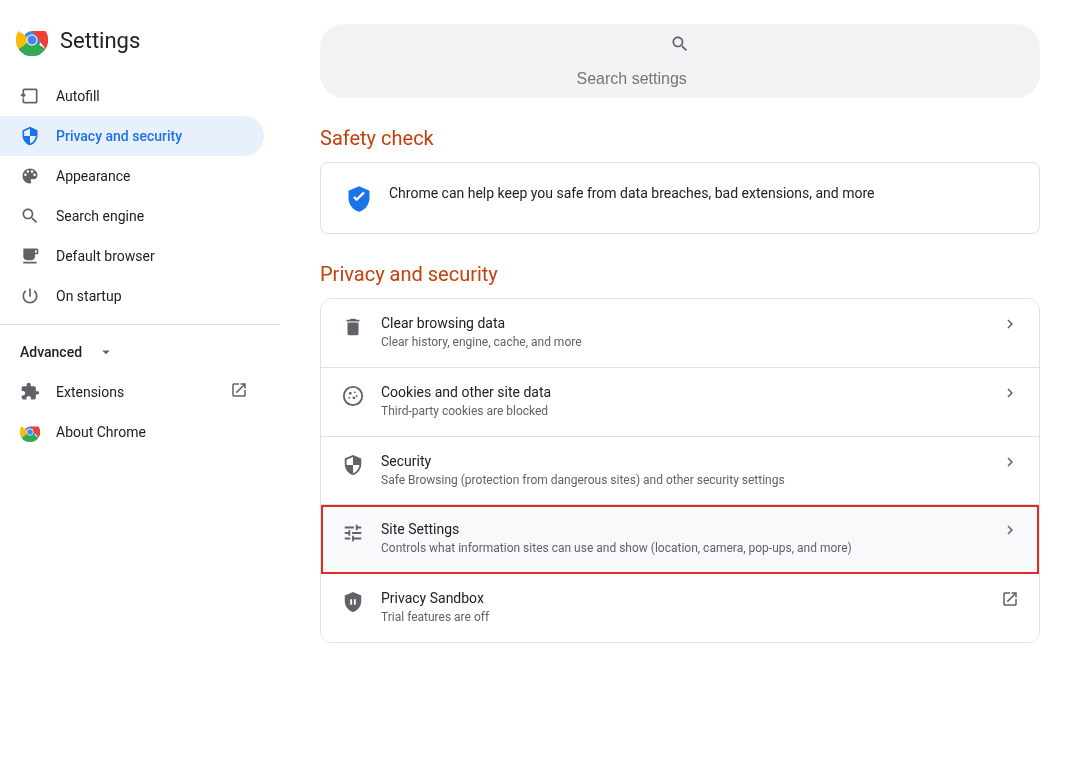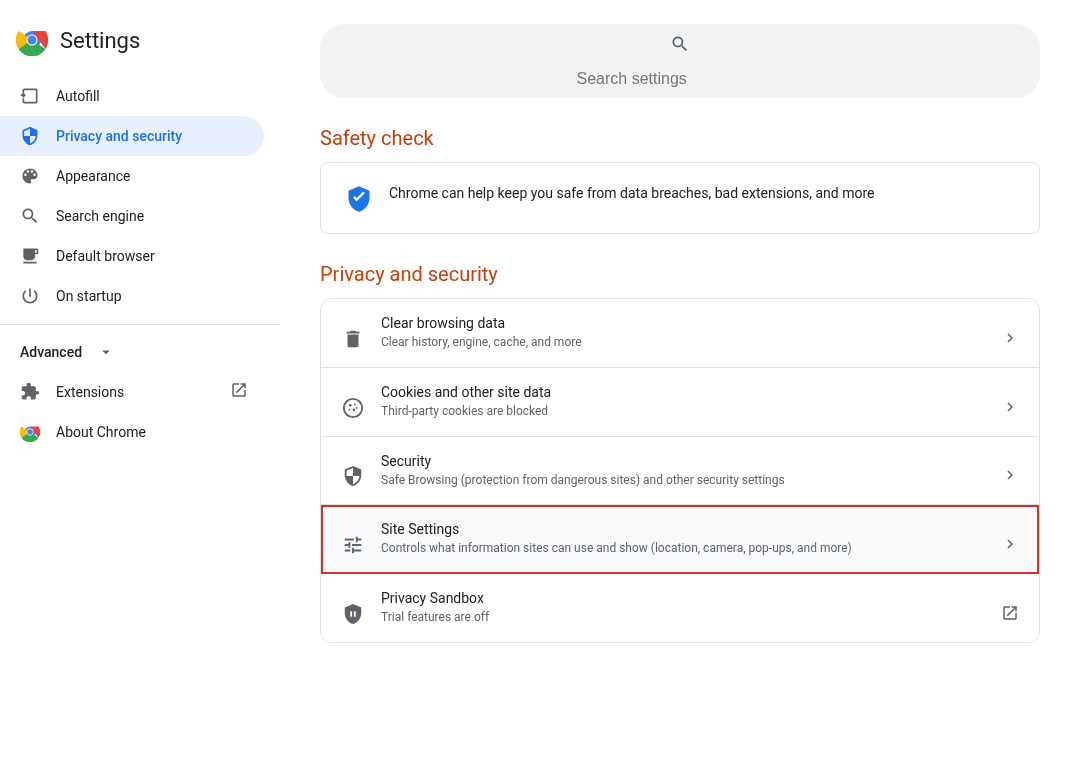--- a/index.html
+++ b/index.html
@@ -179,21 +179,21 @@
     
     .settings-list {
       background: #fff;
       border: 1px solid #e0e0e0;
       border-radius: 12px;
       max-width: 780px;
       overflow: hidden;
     }
     .settings-list-item {
       display: flex;
-      align-items: flex-end;
+      align-items: flex-start;
       padding: 16px 20px;
       cursor: pointer;
       border-bottom: 1px solid #e0e0e0;
       background: #fff;
       transition: background 0.1s;
       position: relative;
     }
     .settings-list-item:last-child {
       border-bottom: none;
     }

